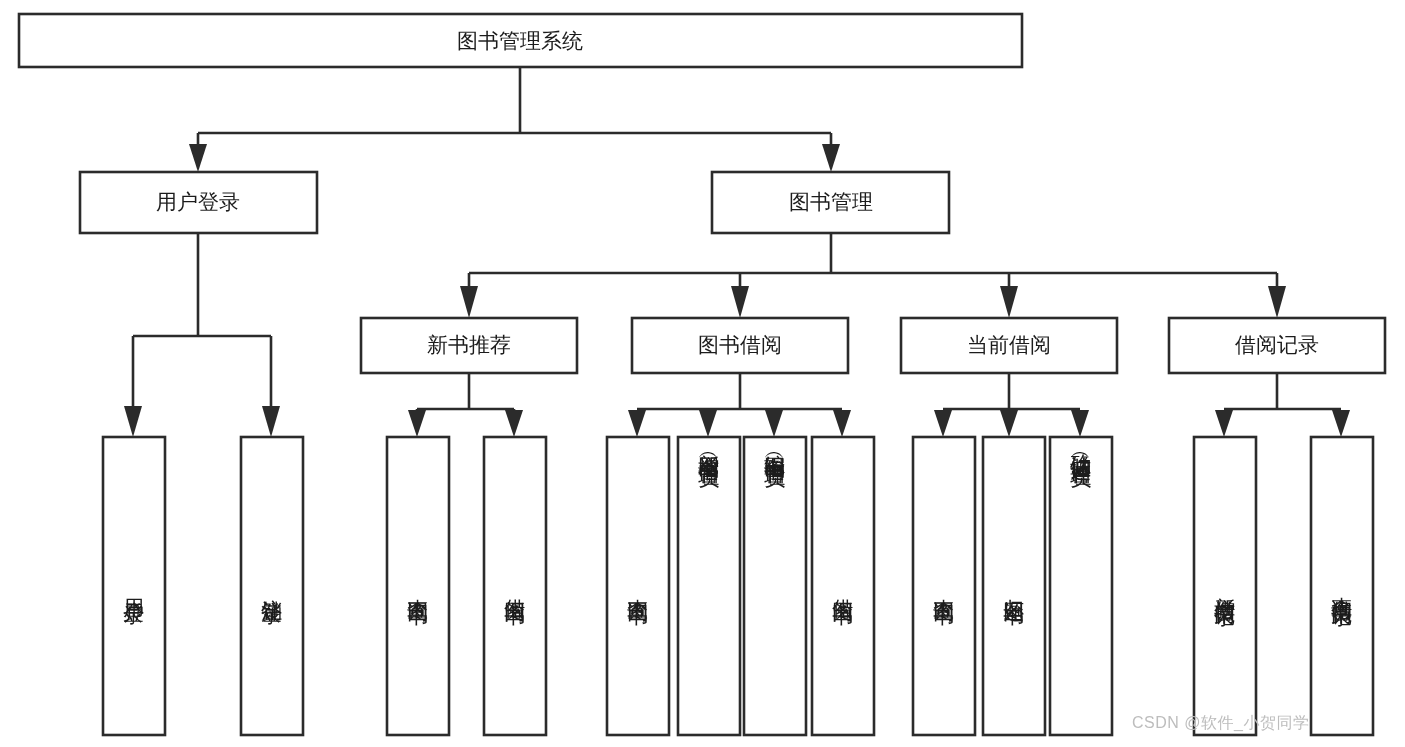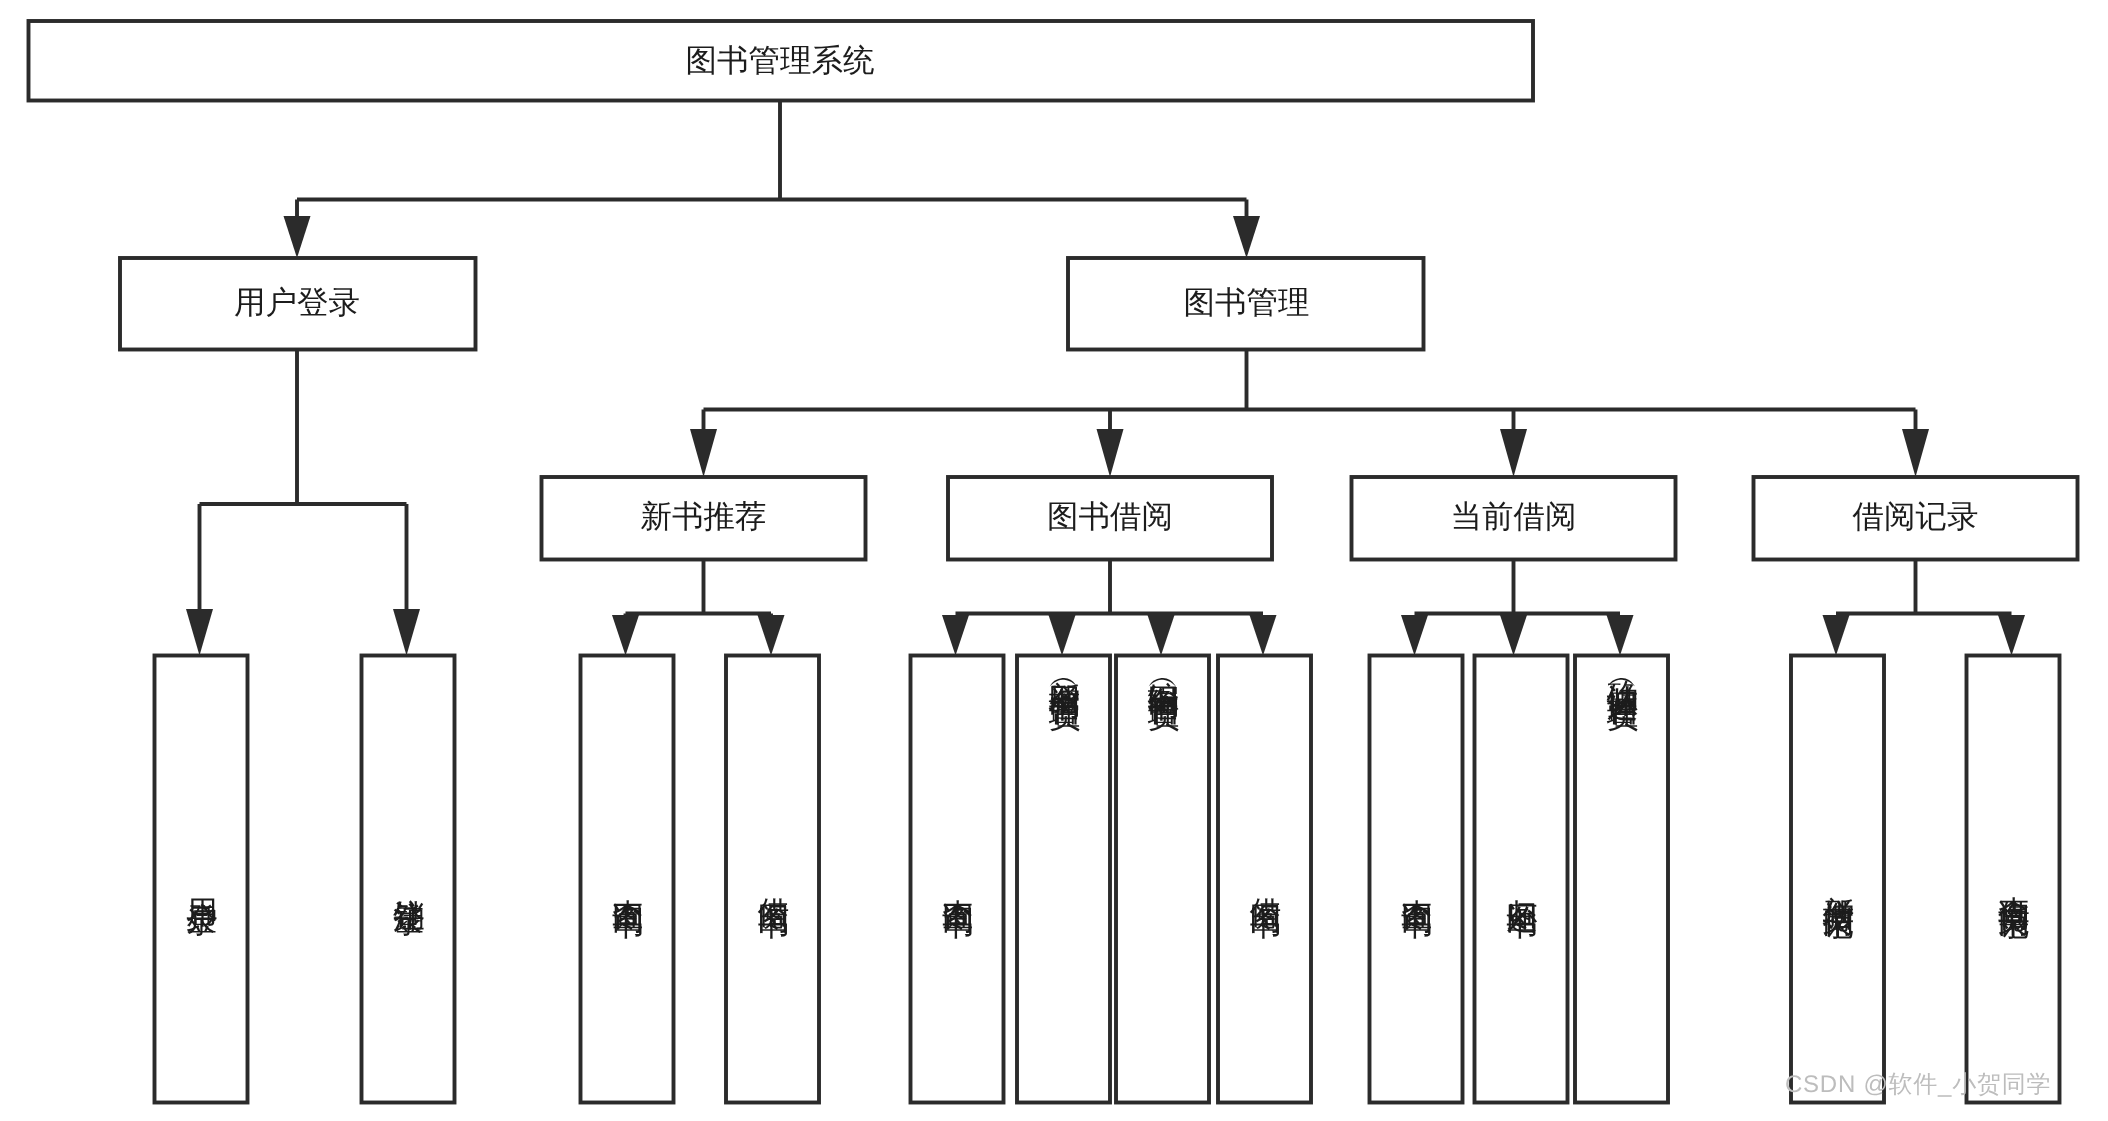--- a/index.html
+++ b/index.html
@@ -65,21 +65,21 @@
     letter-spacing: 2px;
     white-space: nowrap;
     text-align: center;
   }
   .watermark {
     position: absolute;
     font-family: "Liberation Sans", "DejaVu Sans", sans-serif;
     font-size: 16px;
     color: #bdbdbd;
     white-space: nowrap;
-    left: 1190px;
+    left: 1132px;
     top: 713px;
     letter-spacing: 0.5px;
   }
 </style>
 </head>
 <body>
 
 <div id="diagram-root">
 
   <svg id="flow-svg" viewBox="0 0 1405 747">

